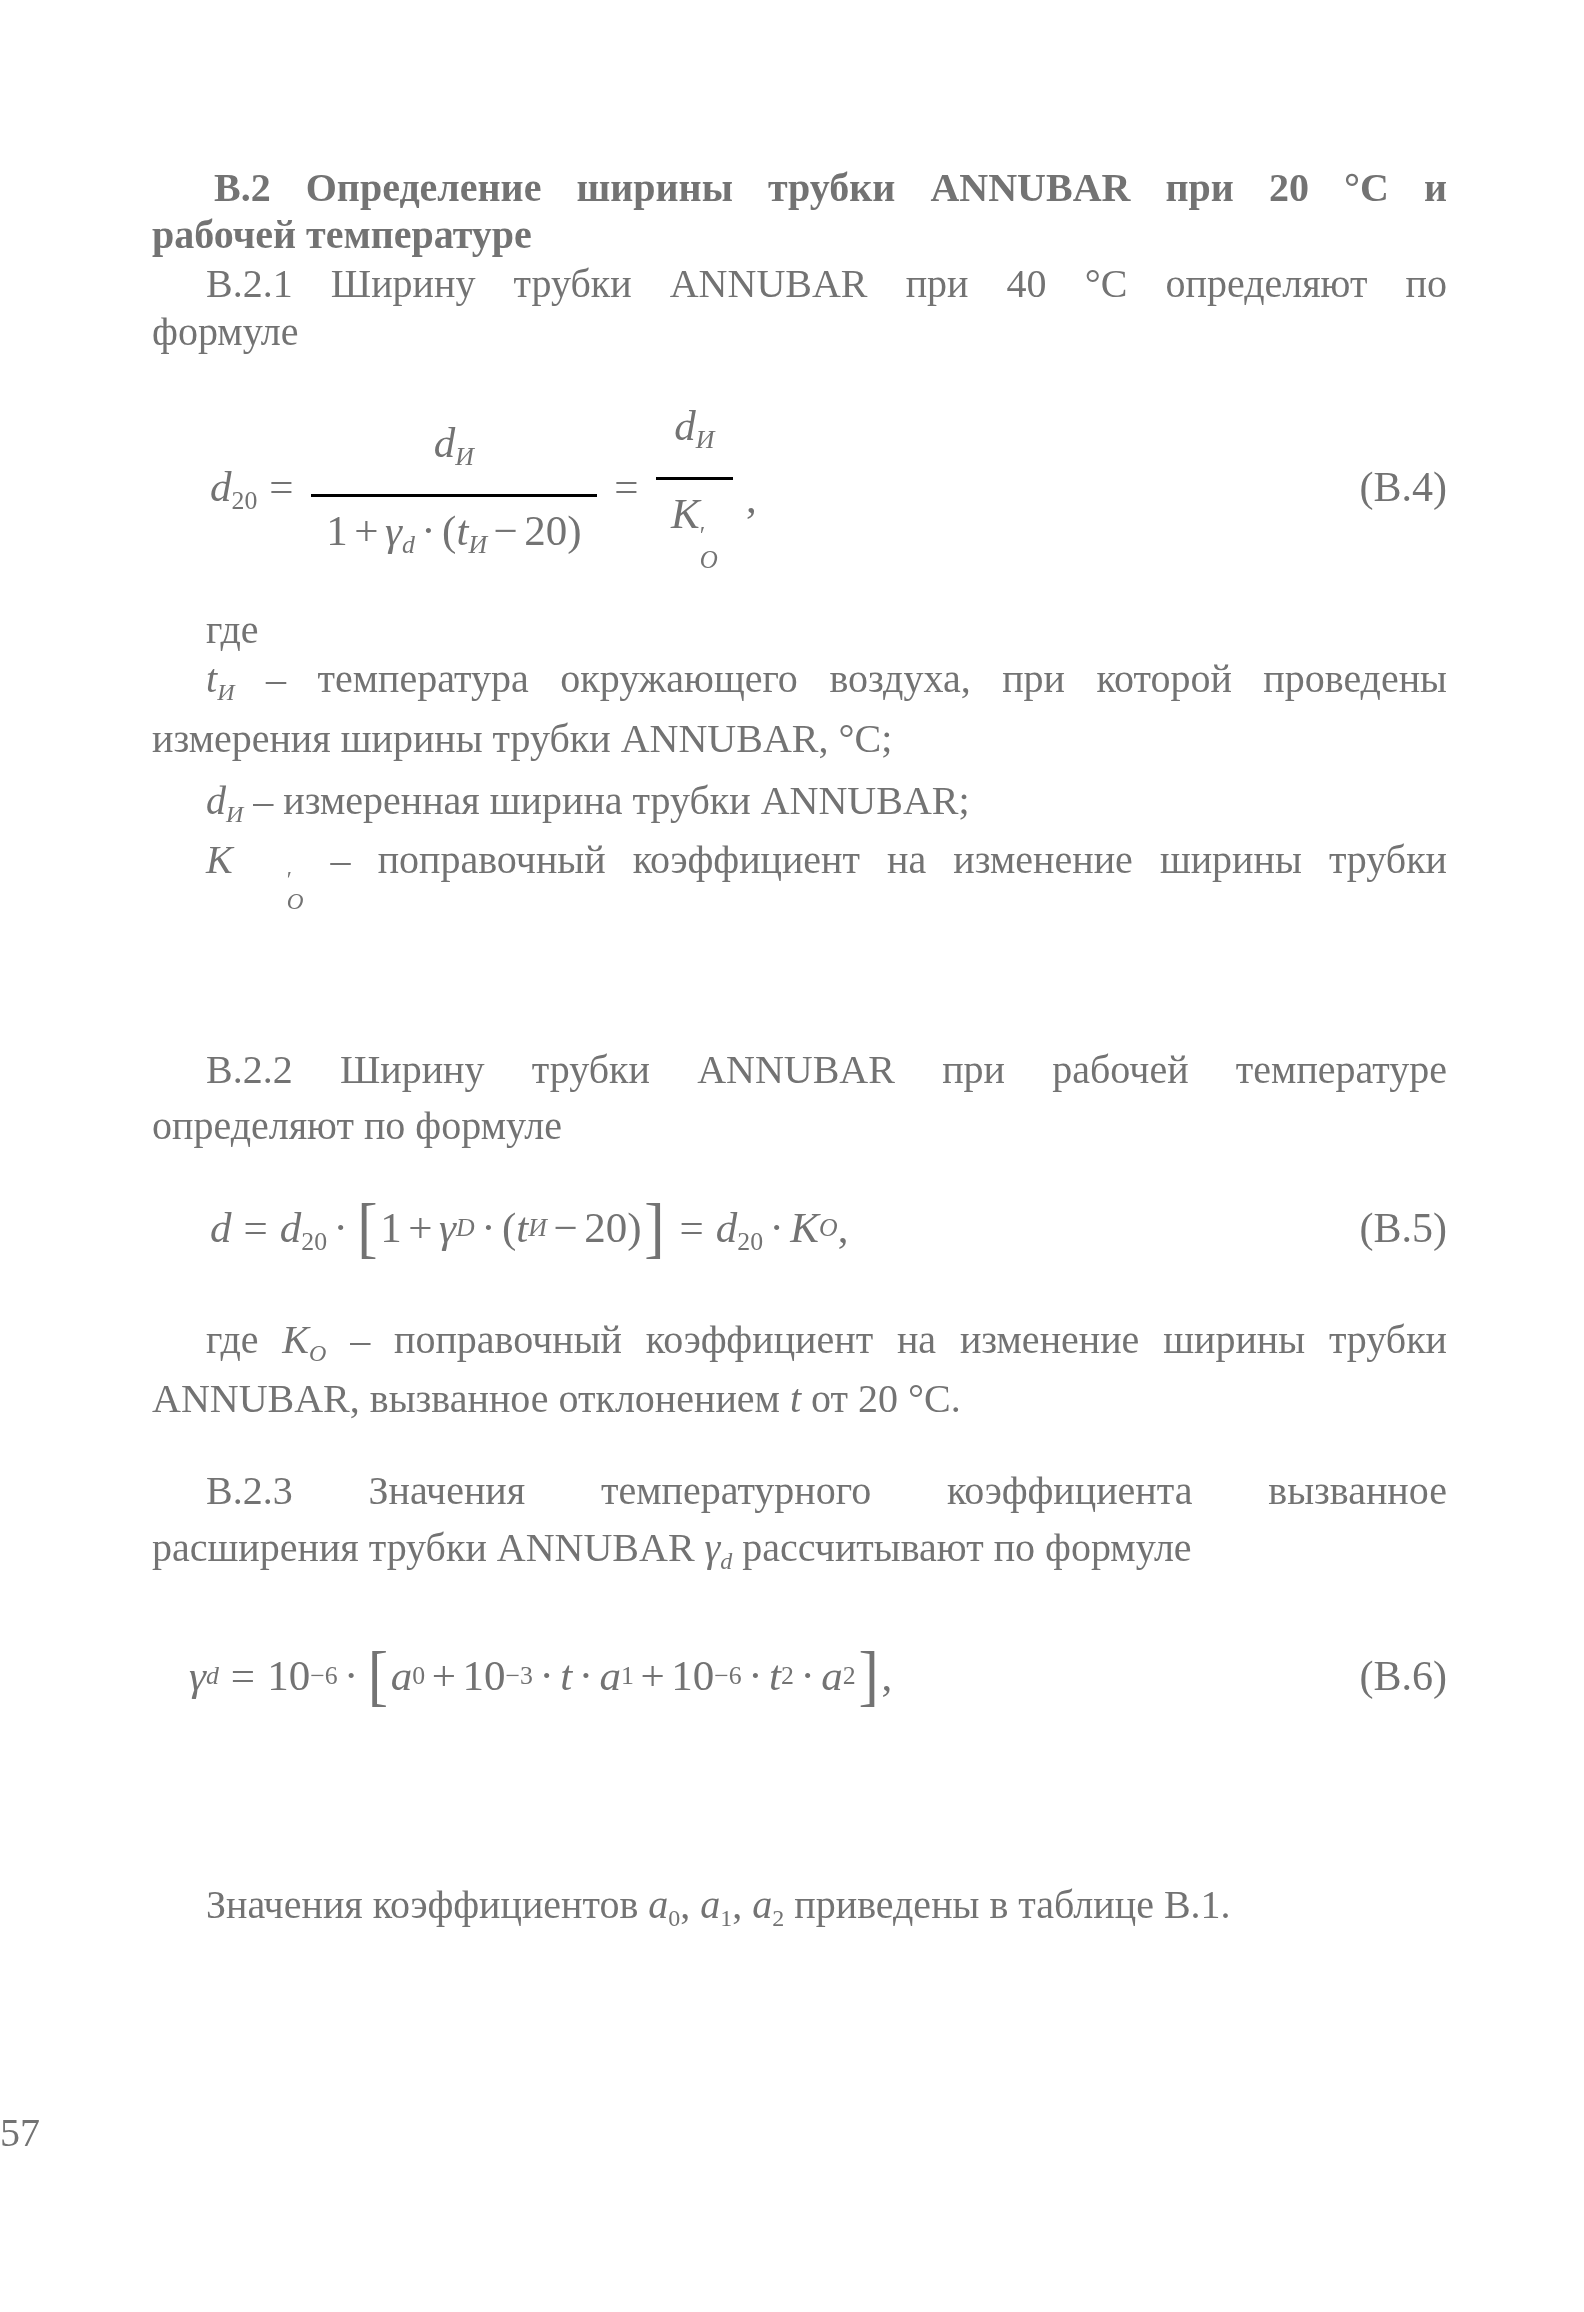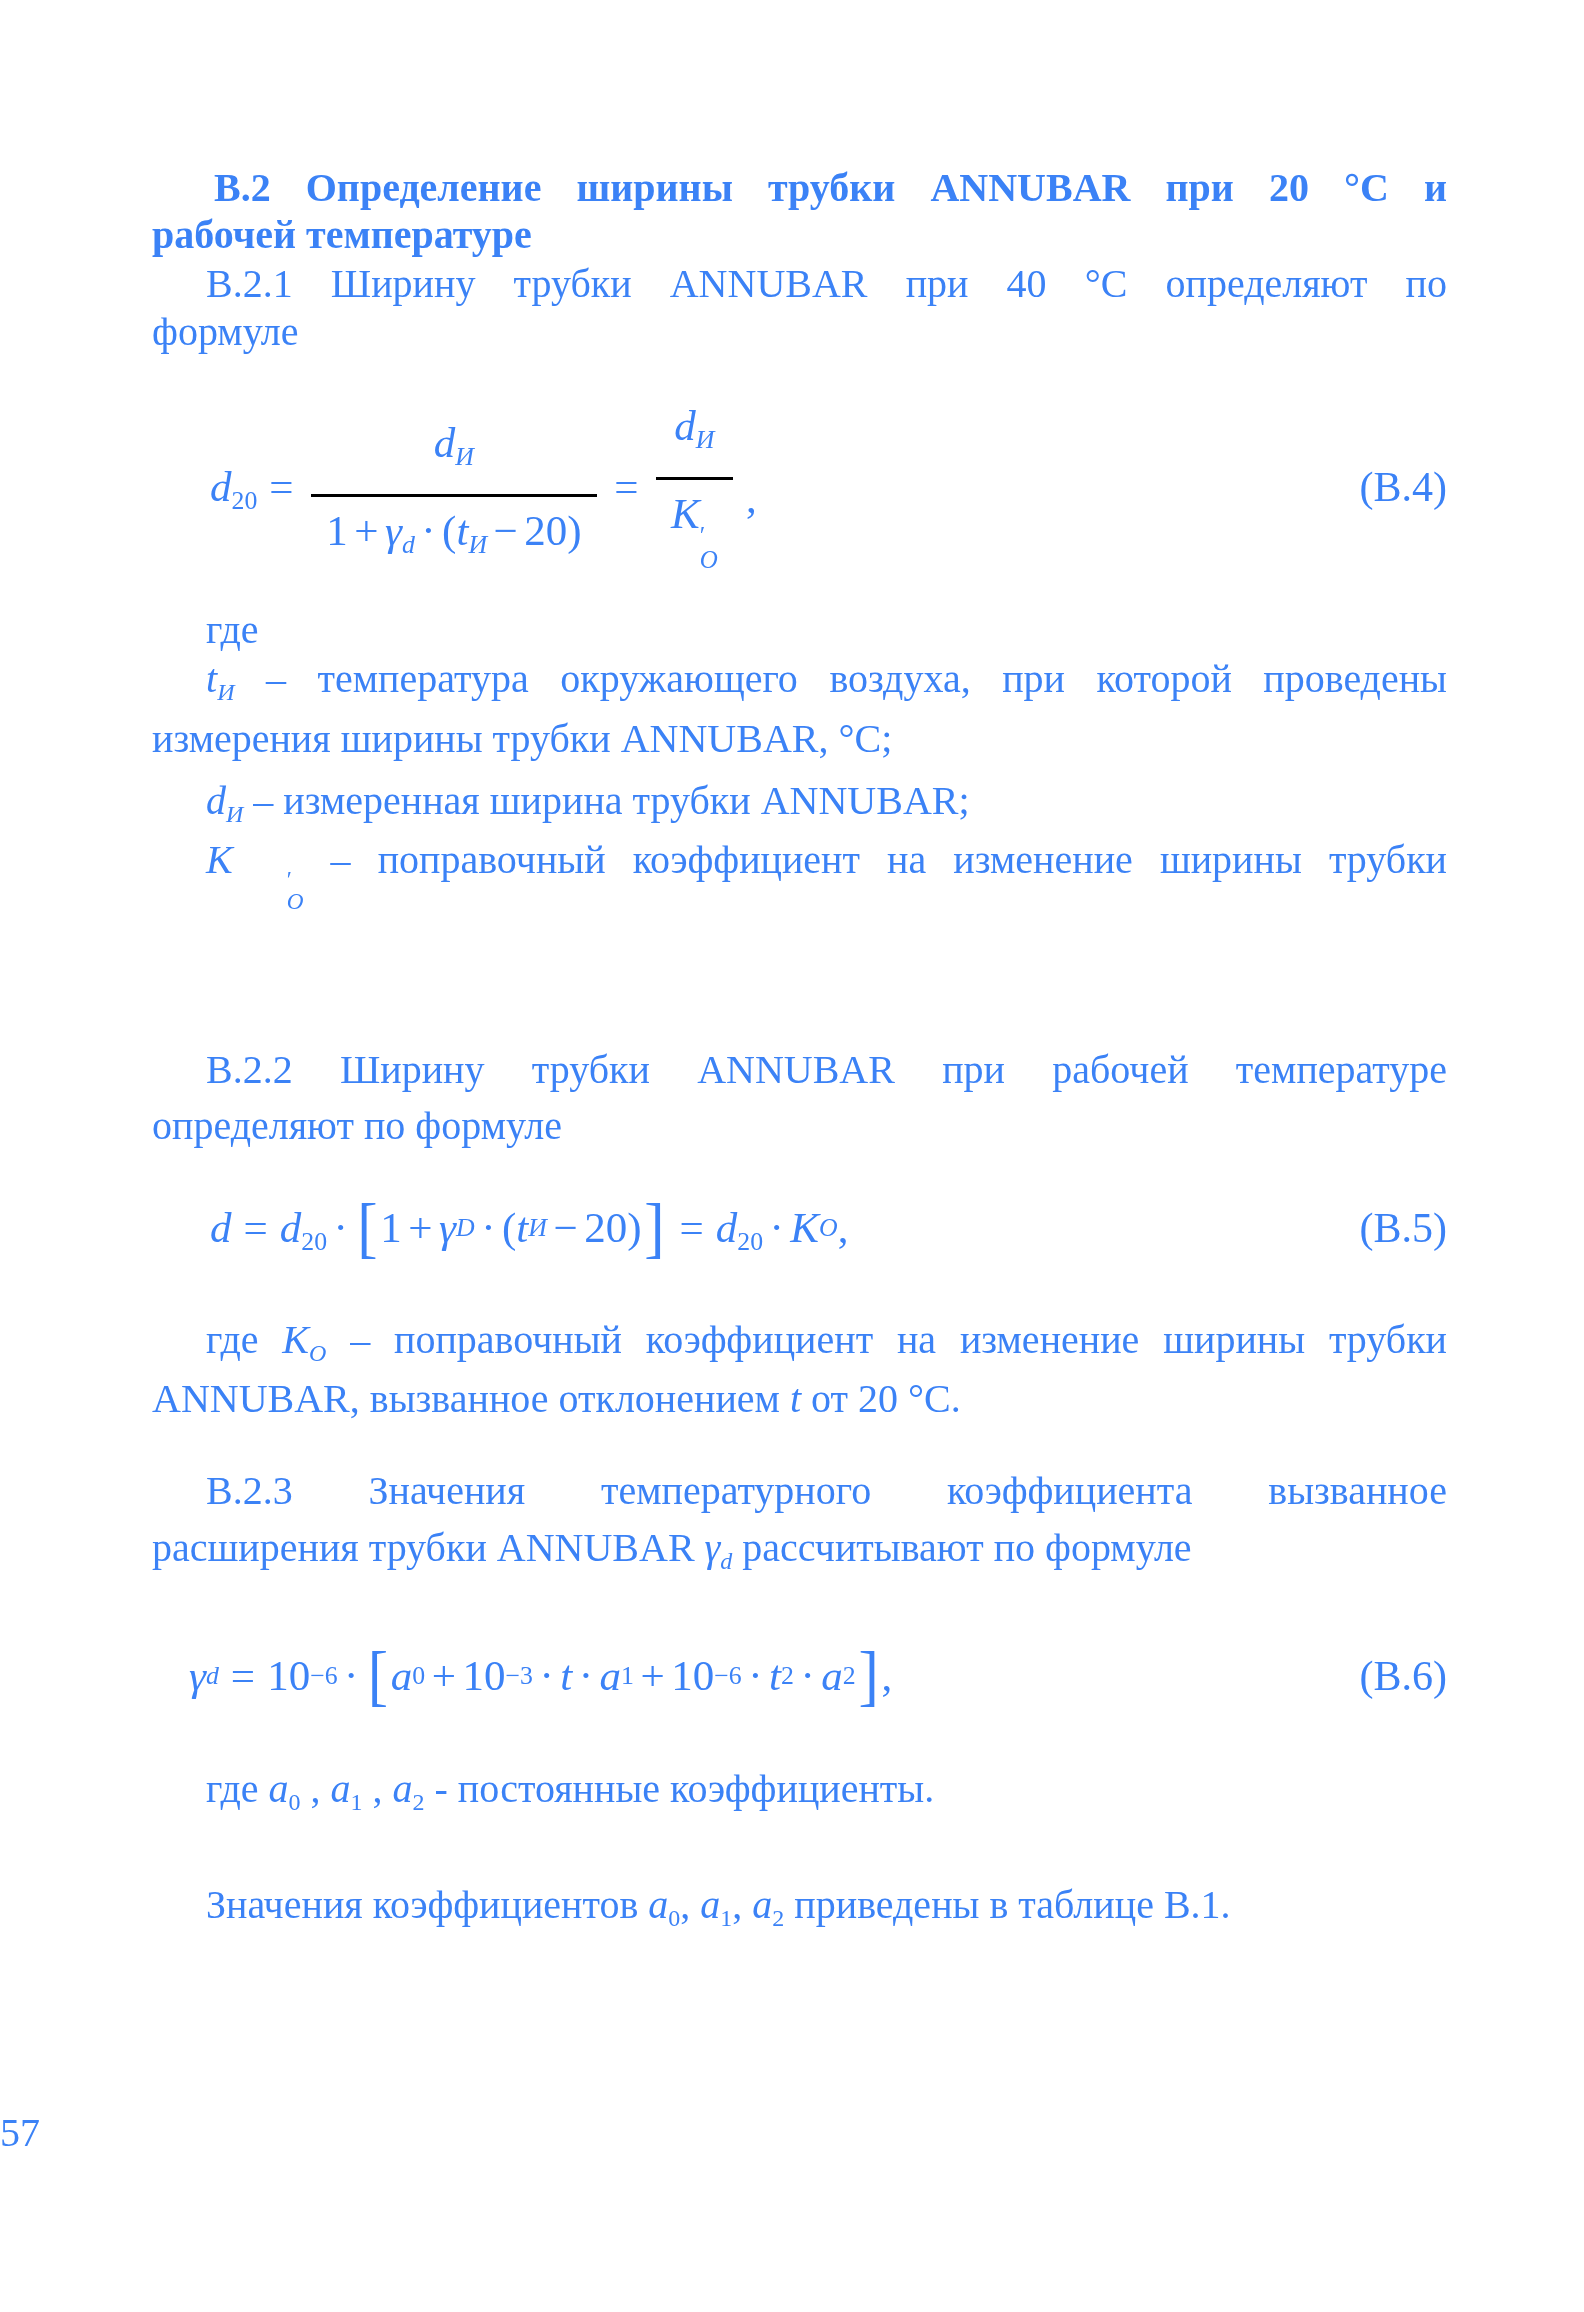--- a/index.html
+++ b/index.html
@@ -1,20 +1,20 @@
 <!DOCTYPE html>
 <html style="font-size:15px"><head>
 <meta charset="utf-8">
 <style>
   html,body{margin:0;padding:0;background:#ffffff;}
   .page{
     position:relative;
     width:1585px;height:2246px;
     background:#ffffff;
-    color:#3b82f6;
+    color:#737373;
     font-family:"Liberation Serif","DejaVu Serif",serif;
     overflow:hidden;
   }
   .block{
     position:absolute;
     left:152px;width:1295px;
     font-size:40px;
     line-height:58px;
   }
   .line{display:block;}
@@ -177,23 +177,20 @@
     <span class="iv">t</span>
       <sup class="sp">2</sup>
     <span class="opn">·</span>
     <span class="iv">a</span>
       <sub class="sb sbr">2</sub>
     <span class="bk">]</span>
       <span>,</span>
     <span class="eq-label">(В.6)</span>
   </div>
 
-  <div class="block" style="top:1760px;">
-    <span class="line indent"><span>где</span> <span class="iv">a</span><sub class="sb sbr">0</sub> <span>,</span> <span class="iv">a</span><sub class="sb sbr">1</sub> <span>,</span> <span class="iv">a</span><sub class="sb sbr">2</sub> <span>-</span> <span>постоянные коэффициенты.</span></span>
-  </div>
 
   <div class="block" style="top:1876px;">
     <span class="line indent"><span>Значения коэффициентов</span> <span class="iv">a</span><sub class="sb sbr">0</sub><span>,</span> <span class="iv">a</span><sub class="sb sbr">1</sub><span>,</span> <span class="iv">a</span><sub class="sb sbr">2</sub> <span>приведены в таблице В.1.</span></span>
   </div>
 
   <div class="pagenum">57</div>
 
 </div>
 
 

